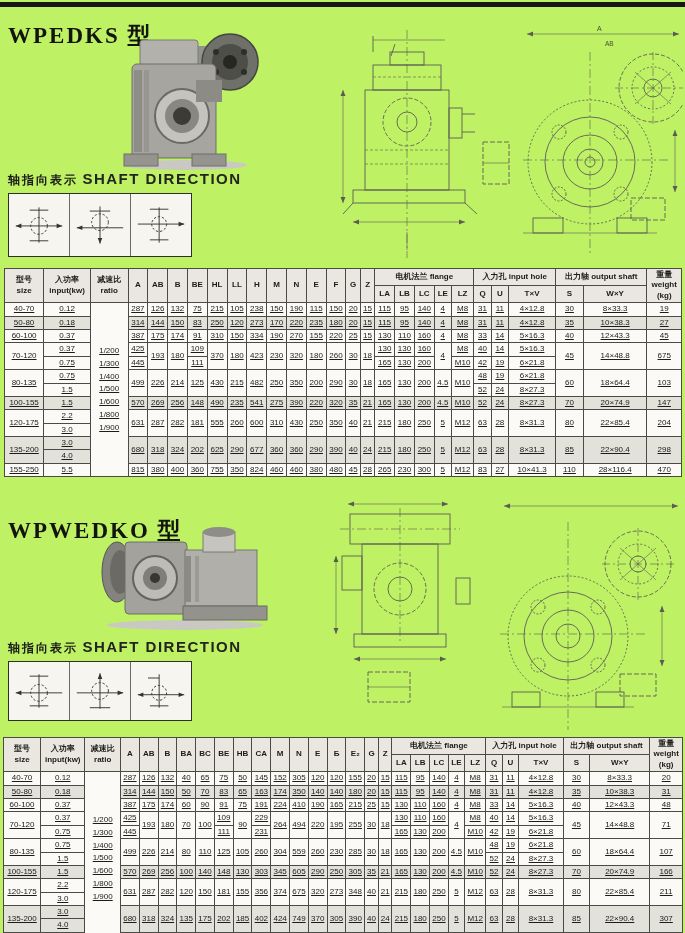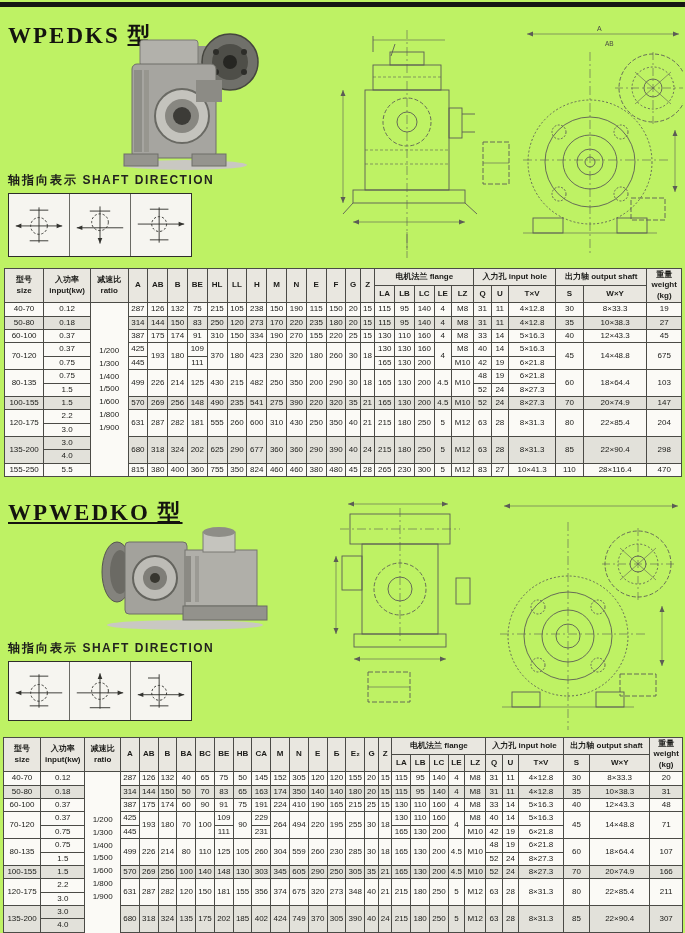--- a/index.html
+++ b/index.html
@@ -3,31 +3,31 @@
 <meta charset="utf-8">
 <style>
   html,body{margin:0;padding:0;background:#d8d8d4;}
   #page{position:relative;width:685px;height:933px;background:#bef264;overflow:hidden;
         font-family:"Liberation Sans",sans-serif;color:#1c1c1a;}
   .topbar{position:absolute;left:0;top:2px;width:685px;height:5px;background:#161614;}
   .sec-title{position:absolute;font-family:"Liberation Serif",serif;font-weight:bold;
              font-size:23px;letter-spacing:2px;color:#14140f;}
   .shaft-label{position:absolute;white-space:nowrap;}
   .shaft-label .cn{font-size:12px;font-weight:bold;letter-spacing:2px;}
-  .shaft-label .en{font-size:12px;font-weight:bold;letter-spacing:1.5px;color:#23231f;}
+  .shaft-label .en{font-size:15px;font-weight:bold;letter-spacing:1.5px;color:#23231f;}
   .shaft-box{position:absolute;border:1.4px solid #2e2e2a;background:#f6f5f0;
              display:flex;align-items:center;justify-content:space-around;}
   .shaft-cell{flex:1;display:flex;align-items:center;justify-content:center;height:100%;}
   .shaft-cell + .shaft-cell{border-left:1px solid #6a6a64;}
   .tbl-wrap{position:absolute;}
   table{border-collapse:collapse;width:100%;}
   th,td{border:1px solid #4b4b46;font-size:8px;text-align:center;vertical-align:middle;
         padding:1px 1px;white-space:pre-line;line-height:1.3;color:#1b1b18;background:#fbfaf6;}
   th{background:#e9e7e0;font-weight:bold;}
-  tbody tr{height:13px;}
+  tbody tr{height:13px;text-decoration:underline;}
   tr.shaded td{background:#e2e1da;}
   td.ratio{background:#fbfaf6 !important;padding:0 5px;line-height:1.6;}
   svg{display:block;}
   .drw{position:absolute;}
   .photo{position:absolute;}
 </style>
 </head>
 <body>
 
 <div id="page">
@@ -480,21 +480,21 @@
             <td>27</td>
             <td>10×41.3</td>
             <td>110</td>
             <td>28×116.4</td>
             <td>470</td>
           </tr>
         </tbody>
       </table>
   </div>
 
-  <div class="sec-title" style="left:8px;top:497px;text-decoration:underline;">WPWEDKO 型</div>
+  <div class="sec-title" style="left:8px;top:515px;">WPWEDKO 型</div>
 
   <svg class="photo" style="left:85px;top:520px;" width="190" height="112" viewBox="0 0 190 112">
     <ellipse cx="100" cy="105" rx="78" ry="5" fill="#c9c8c2"></ellipse>
     <ellipse cx="32" cy="52" rx="15" ry="30" fill="#84837d" stroke="#55554f"></ellipse>
     <ellipse cx="35" cy="52" rx="10" ry="22" fill="#6b6a64"></ellipse>
     <rect x="40" y="22" width="62" height="72" rx="4" fill="#a3a29c" stroke="#6e6e68"></rect>
     <circle cx="70" cy="58" r="22" fill="#bdbcb6" stroke="#64645e" stroke-width="2"></circle>
     <circle cx="70" cy="58" r="12" fill="#7f7e78"></circle>
     <circle cx="70" cy="58" r="5" fill="#37362f"></circle>
     <rect x="100" y="30" width="72" height="56" fill="#b0afa9" stroke="#74746e"></rect>

